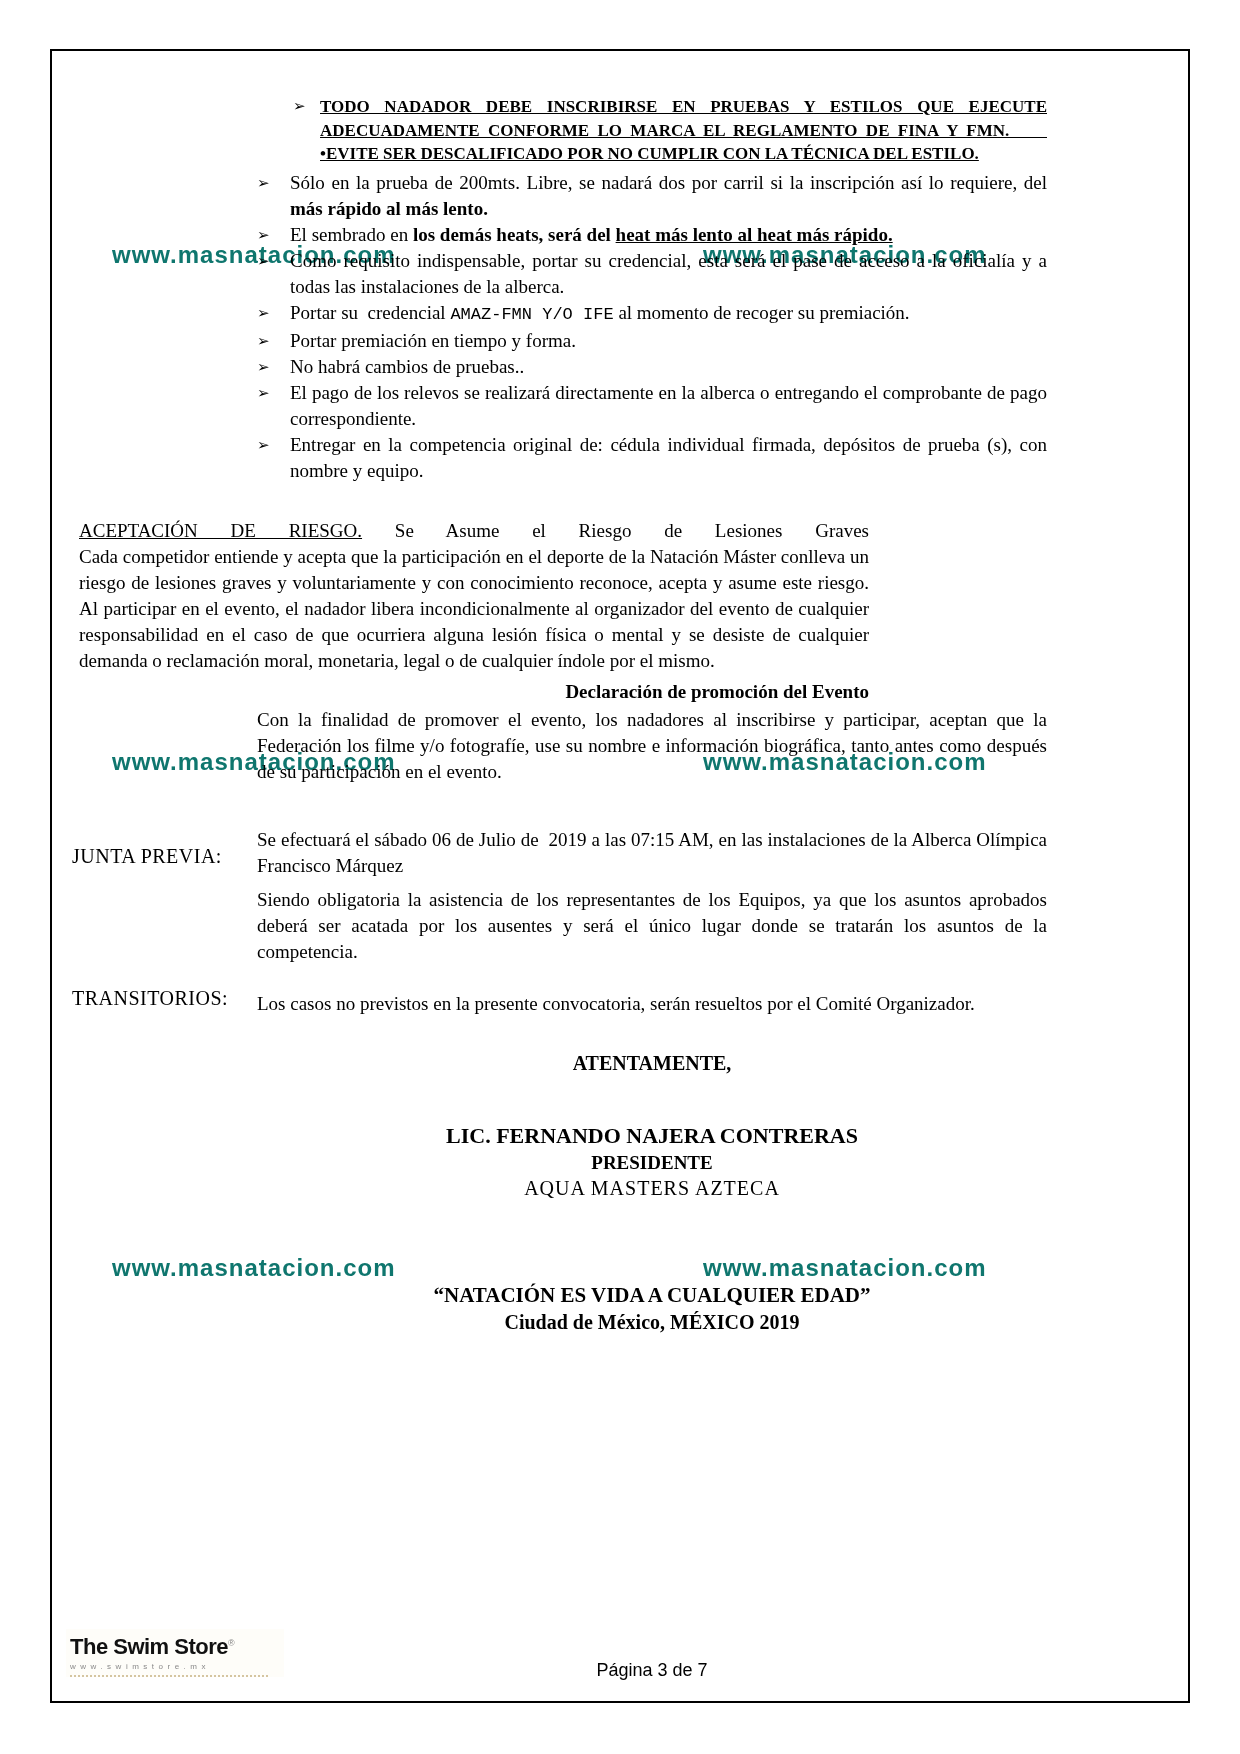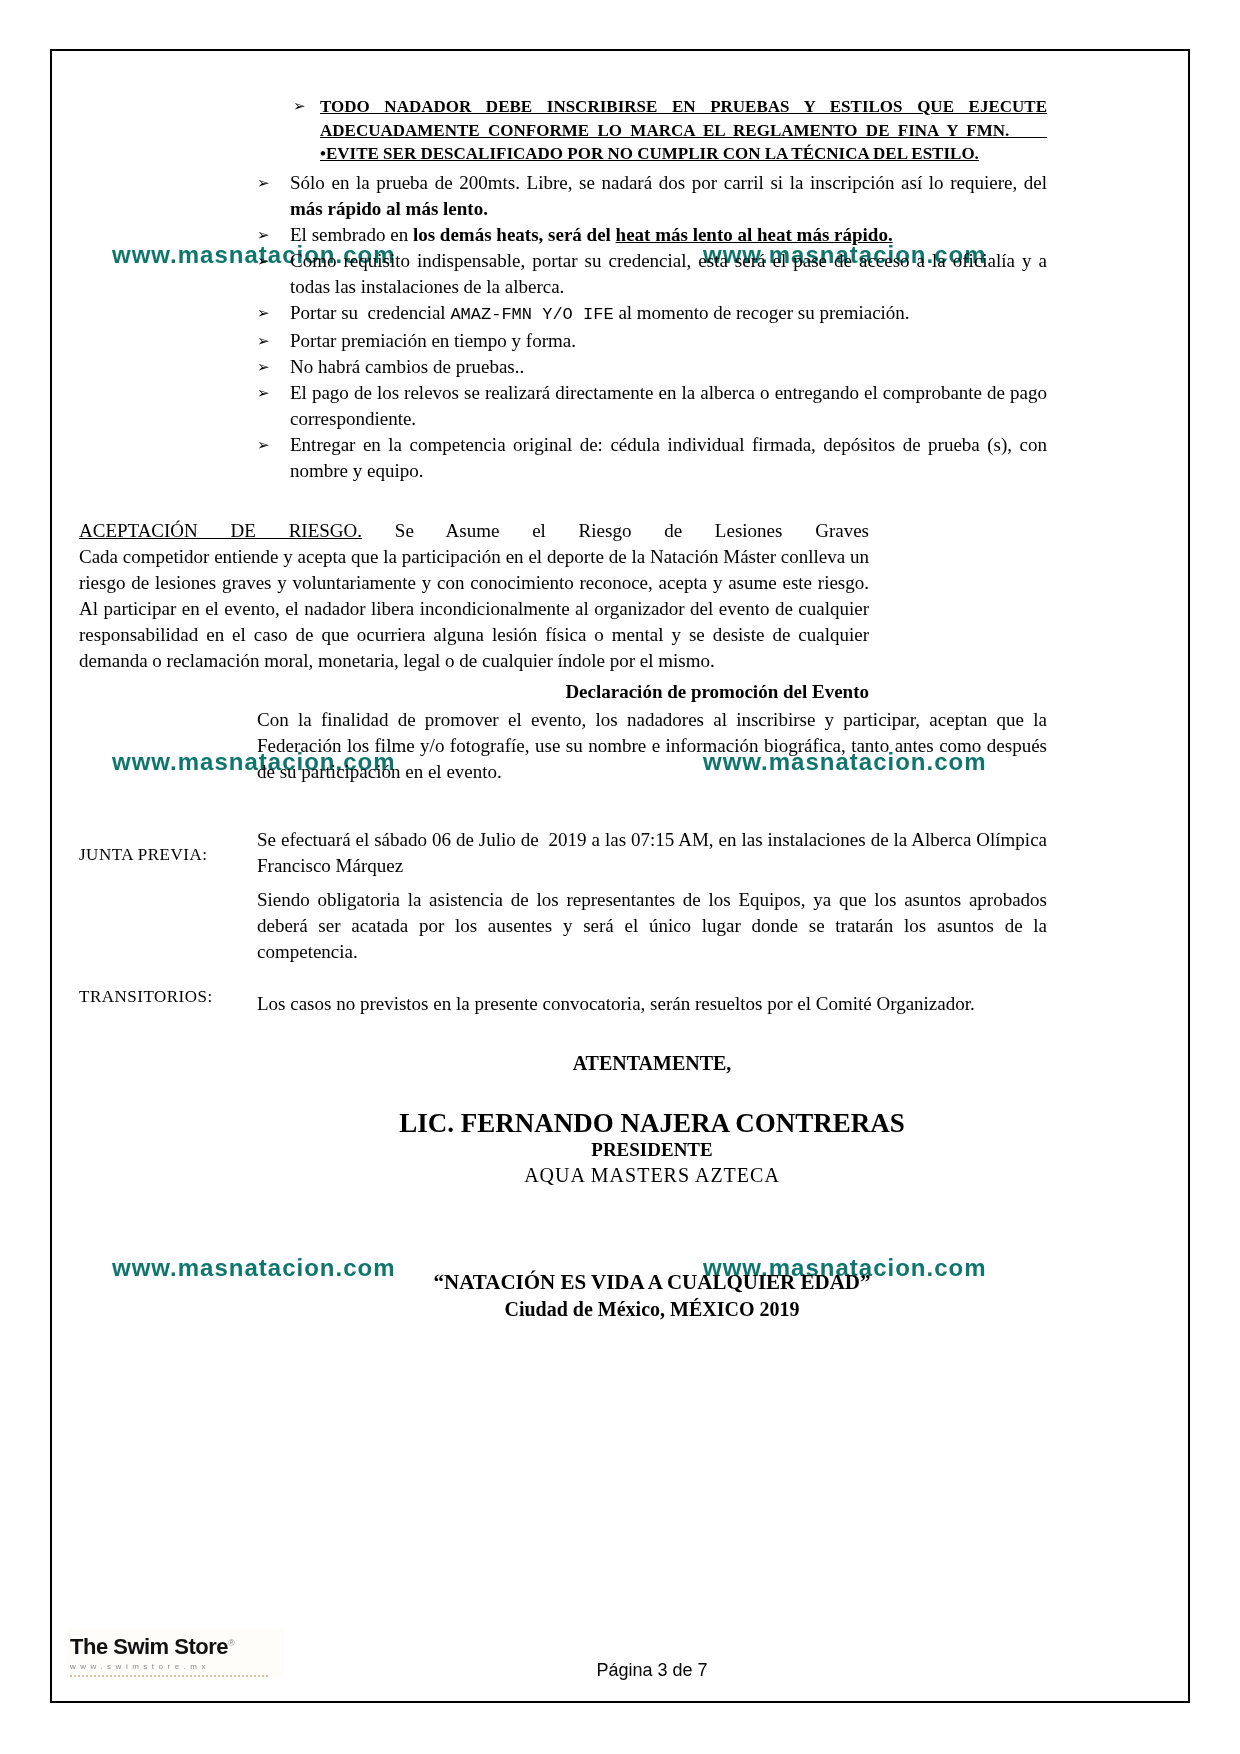--- a/index.html
+++ b/index.html
@@ -37,32 +37,32 @@
   .m{font-family:"Liberation Mono",monospace;font-size:17px;}
 
   .para{margin-left:205px;width:790px;font-size:19px;line-height:26px;text-align:justify;}
   .risk{margin-top:34px;margin-left:27px;}
   .risk-first{text-align:justify;text-align-last:justify;}
   .decl-heading{margin-top:5px;font-weight:bold;text-align:right;margin-left:27px;}
   .promo{margin-top:2px;}
 
   .section{display:grid;grid-template-columns:205px 790px;}
   .side-label{
-    font-size:17px;padding-left:27px;letter-spacing:0.5px;white-space:nowrap;
+    font-size:20px;padding-left:20px;letter-spacing:0.5px;white-space:nowrap;
   }
   .junta{margin-top:34px;}
   .junta .side-label{padding-top:26px;}
   .junta-p2{margin-top:15px;}
   .trans{margin-top:18px;}
   .trans .side-label{padding-top:4px;}
   .sec-para{font-size:19px;line-height:26px;text-align:justify;margin-top:8px;}
 
   .sig{margin-left:205px;width:790px;text-align:center;}
   .atent{margin-top:33px;font-weight:bold;font-size:20px;line-height:26px;}
-  .sig-name{margin-top:33px;font-weight:bold;font-size:27px;line-height:28px;}
+  .sig-name{margin-top:46px;font-weight:bold;font-size:22px;line-height:28px;}
   .sig-title{font-weight:bold;font-size:19px;line-height:25px;}
   .sig-org{font-size:20px;line-height:26px;letter-spacing:1px;}
 
   .motto1{margin-top:80px;font-weight:bold;font-size:21px;line-height:28px;}
   .motto2{font-weight:bold;font-size:20px;line-height:27px;}
 
   .logo{position:absolute;left:14px;top:1578px;width:210px;background:#fefdf9;padding:2px 4px 0 4px;}
   .logo-name{
     font-family:"Liberation Sans",sans-serif;font-weight:bold;
     font-size:22px;letter-spacing:-0.5px;line-height:24px;color:#111;

